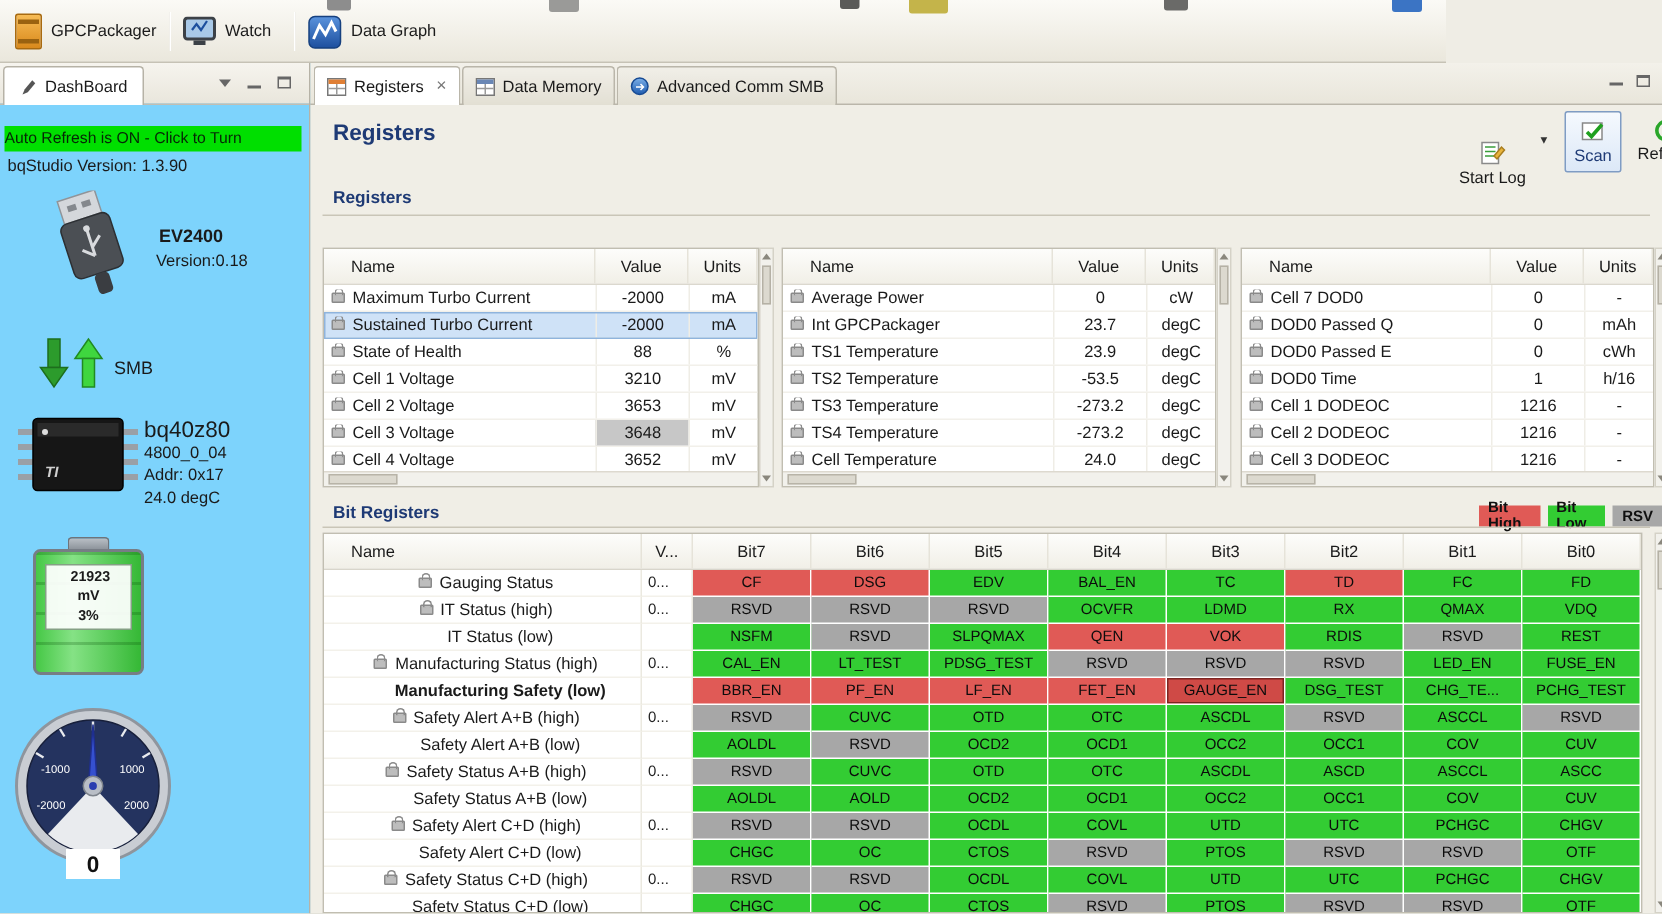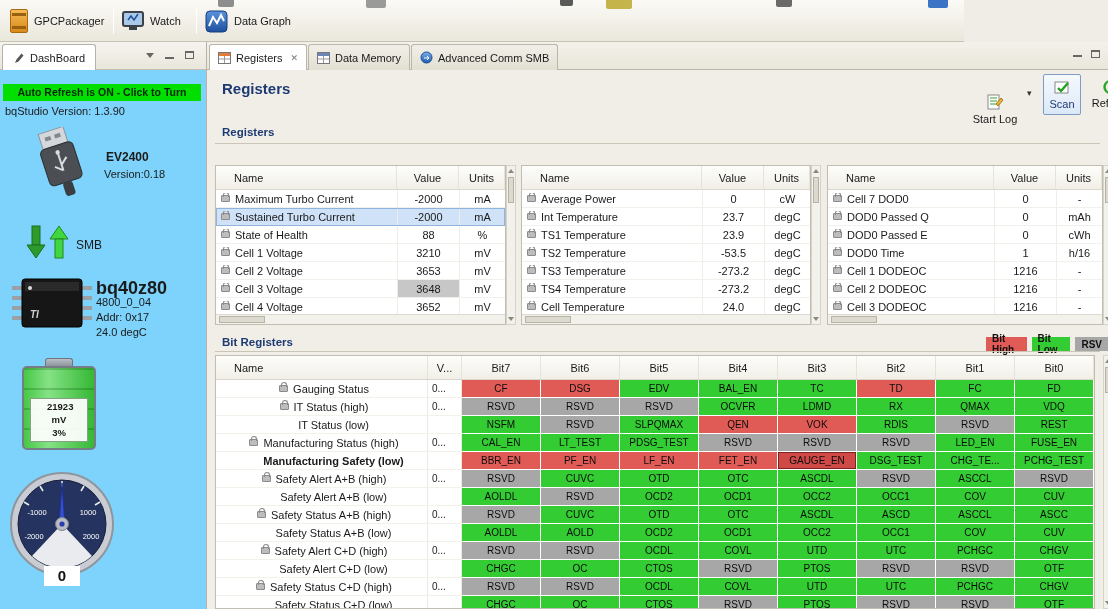--- a/index.html
+++ b/index.html
@@ -20,40 +20,40 @@
   
   .left-panel{position:absolute;left:0;top:42px;width:207px;height:567px;background:#7dd3fc;border-right:1px solid #b6b2a6}
   .lp-header{position:absolute;left:0;top:0;width:100%;height:28px;
              background:linear-gradient(#f6f4ee,#e9e6dc);border-bottom:1px solid #c2beb2}
   .lp-tab{position:absolute;left:2px;top:2px;height:26px;background:#fff;border:1px solid #b6b2a6;border-bottom:none;
           border-radius:3px 3px 0 0;display:flex;align-items:center;gap:5px;padding:0 10px}
   .lp-controls{position:absolute;right:12px;top:9px;display:flex;gap:11px;align-items:center}
   .tri-down{width:0;height:0;border-left:4px solid transparent;border-right:4px solid transparent;border-top:5px solid #666}
   .min-glyph{width:9px;height:3px;border-bottom:2px solid #666;margin-top:4px}
   .max-glyph{width:9px;height:8px;border:1px solid #666;border-top:2px solid #666}
-  .banner{position:absolute;left:3px;top:42px;width:198px;height:17px;line-height:17px;text-align:center;
-          font-weight:bold;font-size:10.5px;color:#062706;background:var(--banner-green);white-space:nowrap;overflow:hidden}
+  .banner{position:absolute;left:3px;top:42px;width:198px;height:17px;line-height:17px;
+          font-weight:normal;font-size:10.5px;color:#062706;background:var(--banner-green);white-space:nowrap;overflow:hidden}
   .ver{position:absolute;left:5px;top:63px}
   .usb{position:absolute;left:20px;top:85px}
   .ev-name{position:absolute;left:106px;top:108px;font-weight:bold;font-size:12px}
   .ev-ver{position:absolute;left:104px;top:126px}
   .arrows{position:absolute;left:26px;top:182px}
   .smb{position:absolute;left:76px;top:196px;font-size:12px}
   .chip{position:absolute;left:10px;top:232px}
-  .dev-name{position:absolute;left:96px;top:236px;font-weight:bold;font-size:18px}
+  .dev-name{position:absolute;left:96px;top:236px;font-weight:normal;font-size:15px}
   .dev-fw{position:absolute;left:96px;top:254px}
   .dev-addr{position:absolute;left:96px;top:269px}
   .dev-temp{position:absolute;left:96px;top:284px}
   .battery{position:absolute;left:22px;top:316px;width:74px}
   .batt-cap{width:28px;height:8px;margin:0 auto;background:linear-gradient(#b9bfc5,#8e959c);
             border:1px solid #6e747b;border-bottom:none;border-radius:3px 3px 0 0}
   .batt-body{height:84px;border:2px solid #777d85;border-radius:5px;position:relative;
      background:repeating-linear-gradient(180deg,rgba(0,70,0,.22) 0 2px,transparent 2px 20px),
                 linear-gradient(90deg,#46c846,#85e285 35%,#35b835)}
-  .batt-label{position:absolute;left:50%;top:30px;transform:translateX(-50%);width:58px;
+  .batt-label{position:absolute;left:50%;top:8px;transform:translateX(-50%);width:58px;
               background:rgba(255,255,255,.93);border:1px solid #85a085;text-align:center;
               font-size:9.5px;font-weight:bold;padding:2px 16px;line-height:1.35}
   .gauge{position:absolute;left:6px;top:428px}
   .gt{font-size:7.5px;fill:#fff;text-anchor:middle;font-family:"Liberation Sans",sans-serif}
   
   .main{position:absolute;left:207px;top:42px;width:901px;height:567px}
   .tabbar{position:absolute;left:0;top:0;width:100%;height:28px;
           background:linear-gradient(#f3f1ea,#e9e6db);border-bottom:1px solid #bab6aa}
   .tab{position:absolute;top:2px;height:26px;display:flex;align-items:center;gap:5px;padding:0 8px;
        border:1px solid #bab6aa;border-bottom:none;border-radius:3px 3px 0 0;
@@ -429,21 +429,21 @@
             <div class="td name">
               <span class="lock"></span>
               <span>Average Power</span>
             </div>
             <div class="td val">0</div>
             <div class="td unit">cW</div>
           </div>
           <div class="rrow">
             <div class="td name">
               <span class="lock"></span>
-              <span>Int Temperature</span>
+              <span>Int GPCPackager</span>
             </div>
             <div class="td val">23.7</div>
             <div class="td unit">degC</div>
           </div>
           <div class="rrow">
             <div class="td name">
               <span class="lock"></span>
               <span>TS1 Temperature</span>
             </div>
             <div class="td val">23.9</div>

